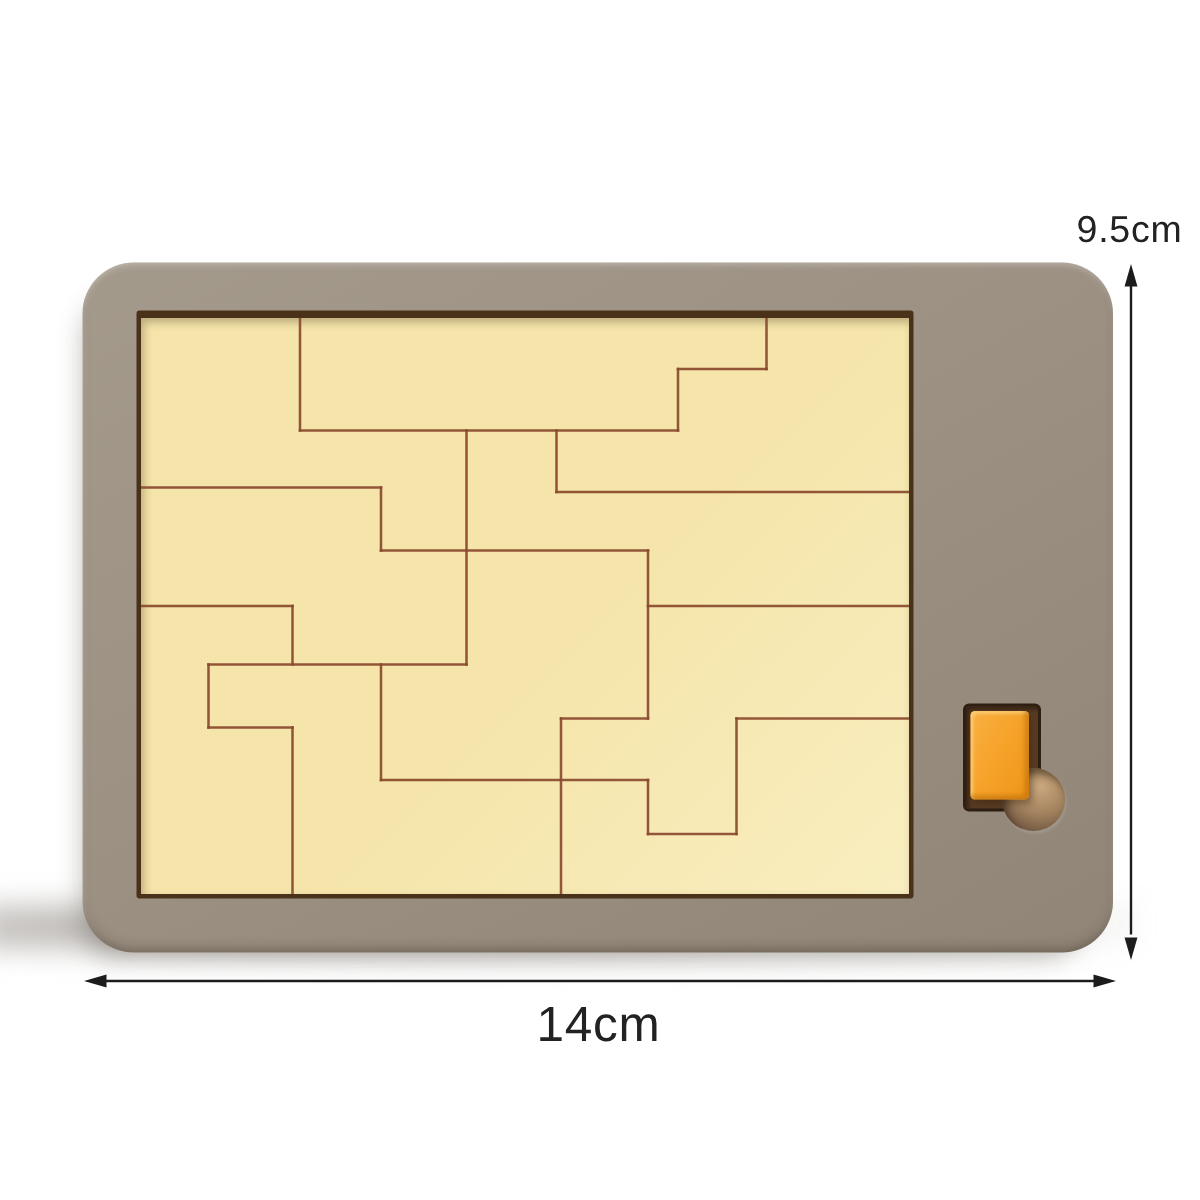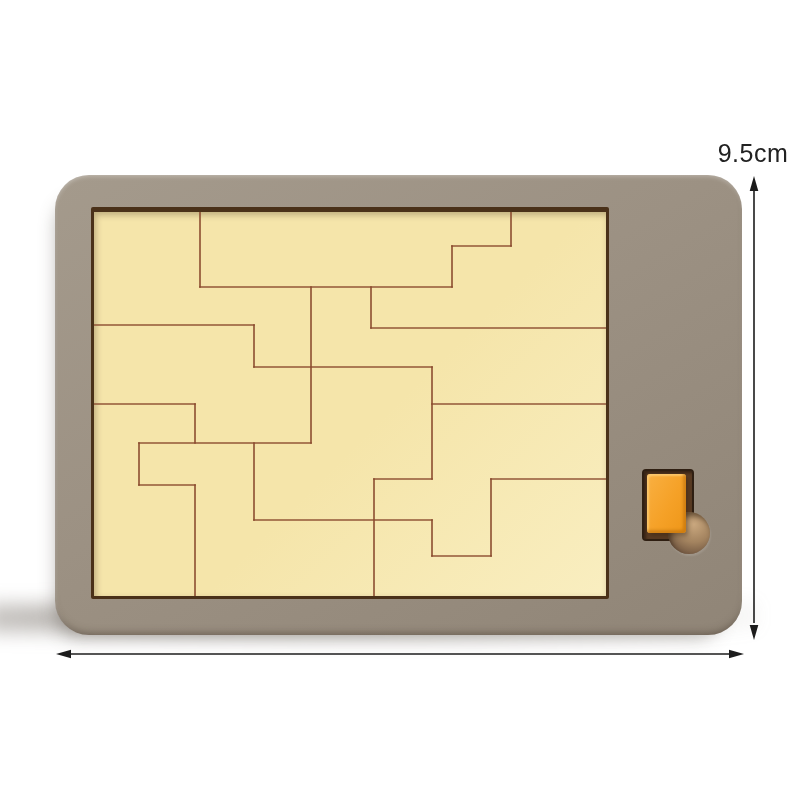--- a/index.html
+++ b/index.html
@@ -203,14 +203,15 @@
     </g>
     <g>
       <line x1="69" y1="654" x2="731" y2="654"></line>
       <polygon points="56,654 71,649.7 71,658.3"></polygon>
       <polygon points="744,654 729,649.7 729,658.3"></polygon>
     </g>
   </svg>
 
   <div class="dim-label dim-label-height">9.5cm</div>
 
+  <div class="dim-label dim-label-width">14cm</div>
 
 </div>
 
 </body></html>

